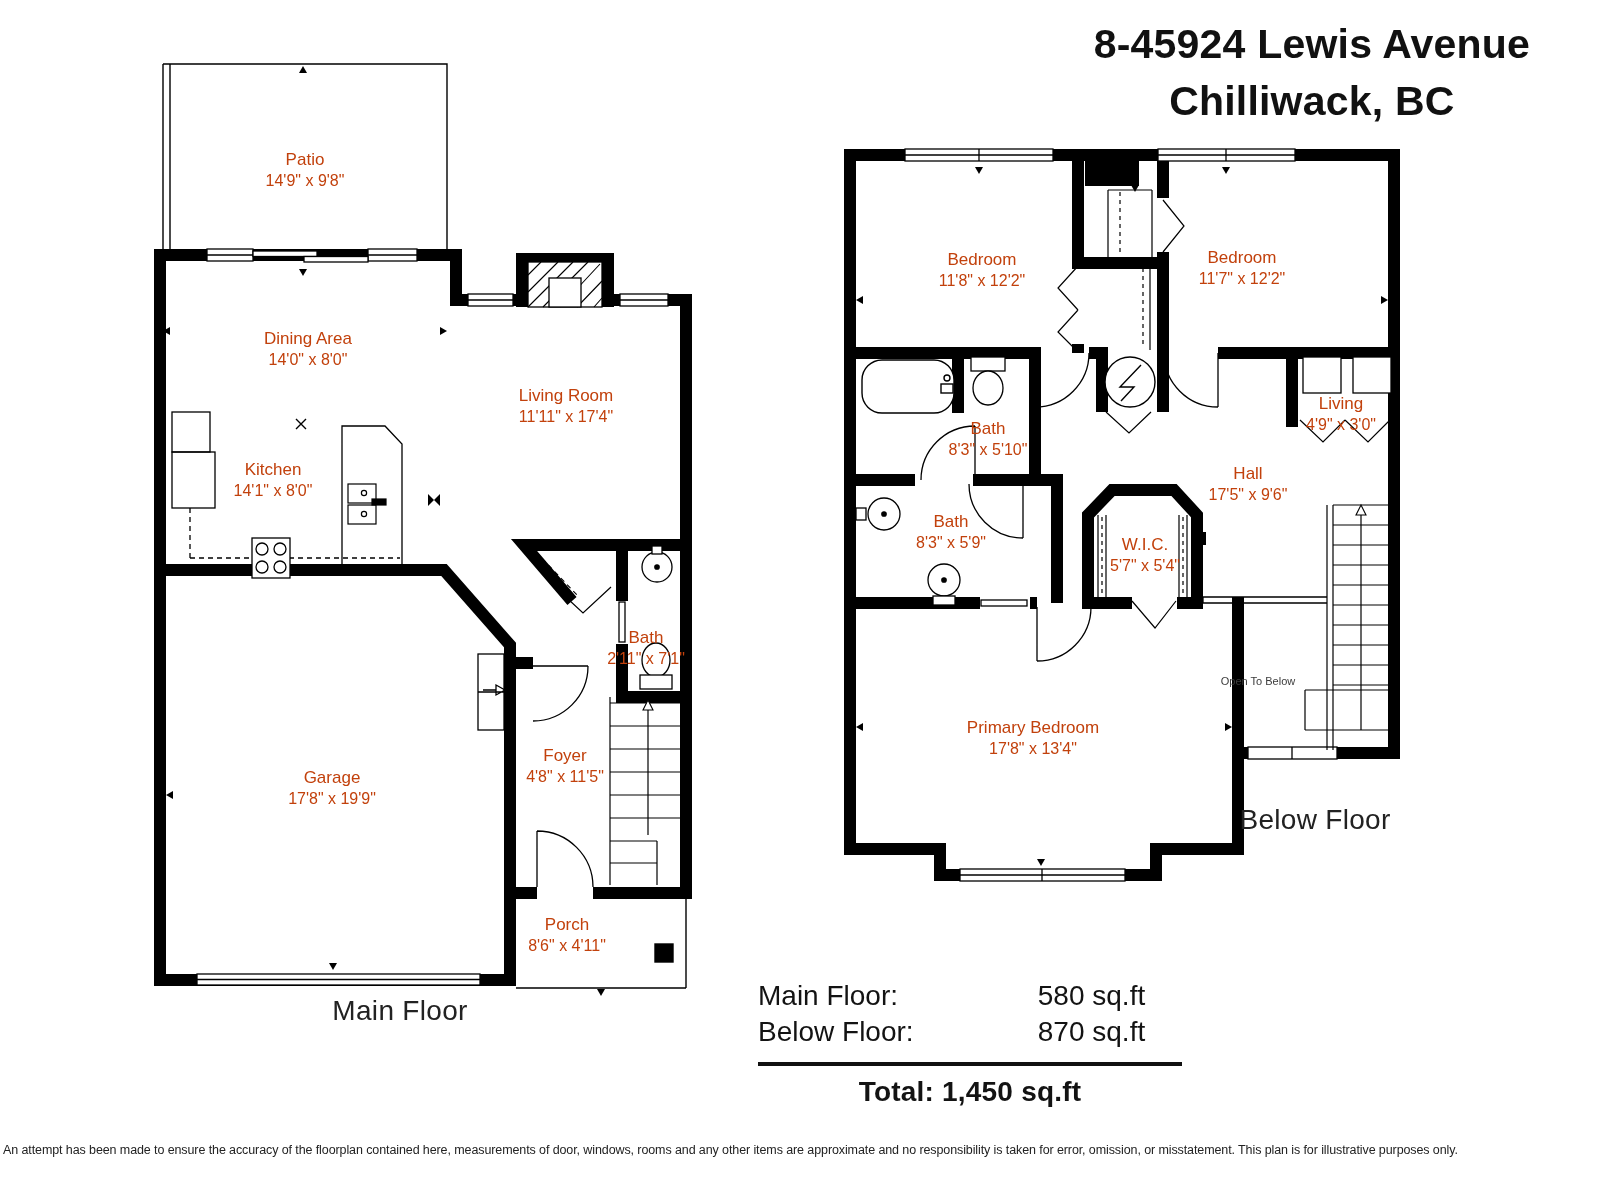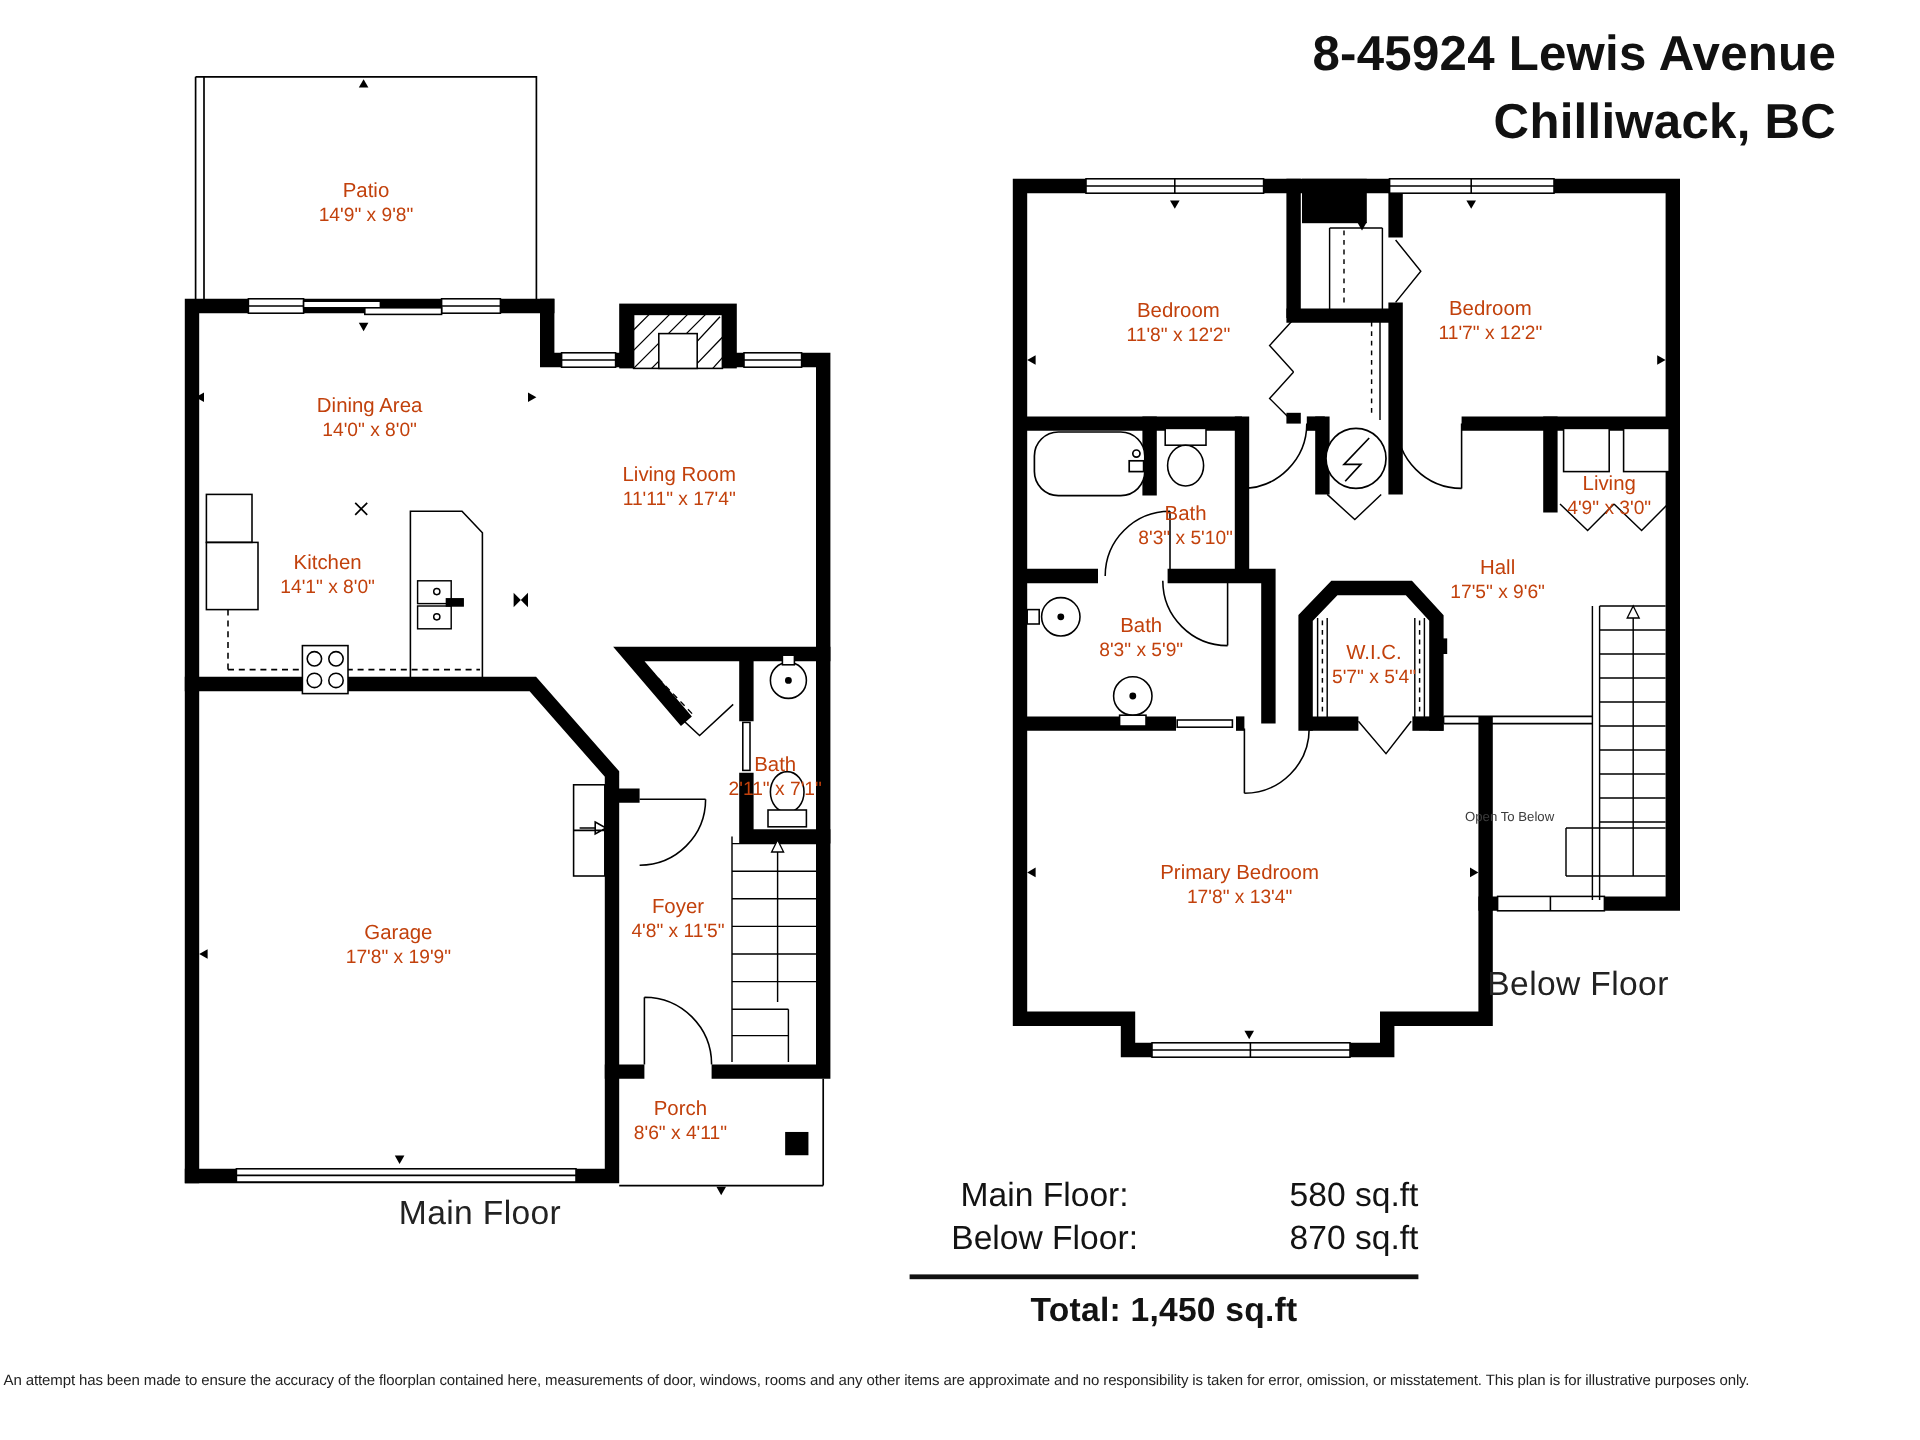--- a/index.html
+++ b/index.html
@@ -7,27 +7,27 @@
         font-family:"Liberation Sans","DejaVu Sans",sans-serif;}
   svg{position:absolute;left:0;top:0;}
   .lbl{position:absolute;transform:translate(-50%,-50%);text-align:center;color:#c2410c;
        white-space:nowrap;line-height:1.3;z-index:5;}
   .lbl .rname{display:block;font-size:17px;}
   .lbl .rdims{display:block;font-size:16px;}
   .annot{position:absolute;transform:translate(-50%,-50%);font-size:11px;color:#3b3b3b;
          white-space:nowrap;z-index:5;}
   .floorname{position:absolute;transform:translate(-50%,-50%);font-size:28px;color:#222;
              letter-spacing:.3px;white-space:nowrap;z-index:5;}
-  #title{position:absolute;top:16px;right:70px;text-align:right;color:#111;font-weight:bold;
+  #title{position:absolute;top:16px;right:70px;text-align:center;color:#111;font-weight:bold;
          font-size:41px;line-height:1.38;letter-spacing:.2px;}
   #summary{position:absolute;left:758px;top:978px;width:424px;color:#131313;}
   .sumrow{display:grid;grid-template-columns:225px 1fr;column-gap:18px;font-size:28px;
           line-height:1.28;}
-  .sumrow .sl{text-align:center;}
-  .sumrow .sv{text-align:right;}
+  .sumrow .sl{text-align:left;}
+  .sumrow .sv{text-align:center;}
   #sumline{width:424px;height:4px;background:#111;margin:12px 0 10px 0;}
   #total{font-size:28px;font-weight:bold;text-align:center;letter-spacing:.2px;}
   #disclaimer{position:absolute;left:3px;top:1143px;width:1595px;font-size:12.5px;
               color:#222;white-space:nowrap;letter-spacing:-0.1px;}
 </style>
 </head>
 <body>
 
 <div id="page">
 

